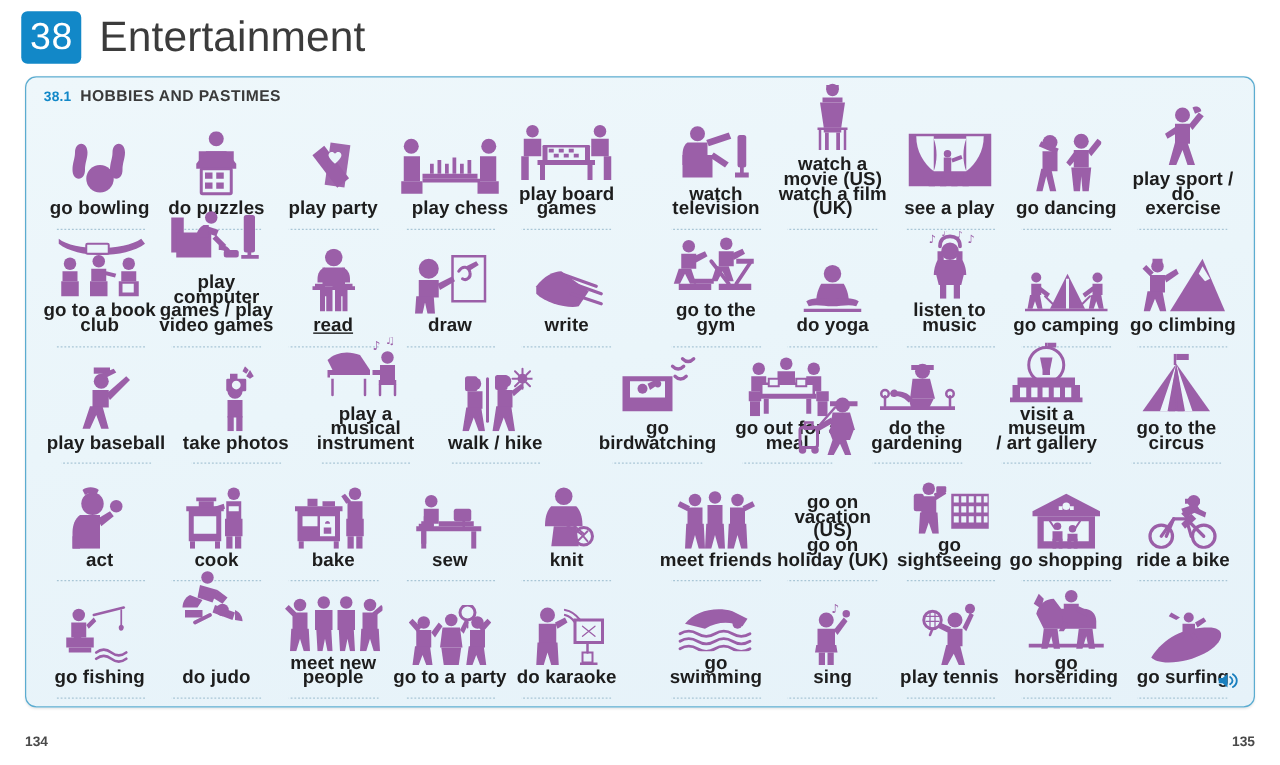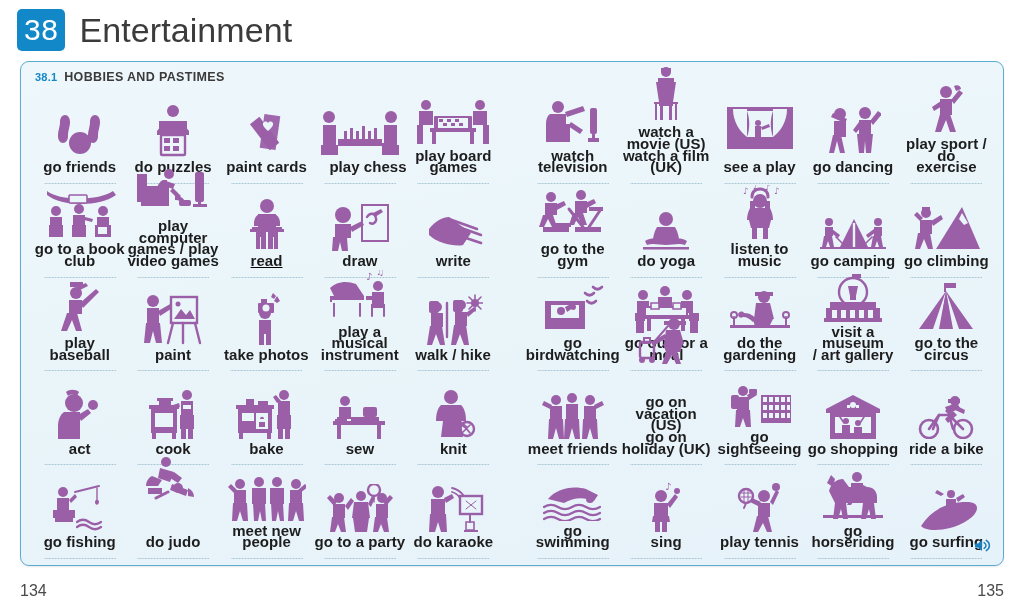--- a/index.html
+++ b/index.html
@@ -61,21 +61,21 @@
     position:absolute;left:50%;transform:translateX(-50%);
     bottom:2px;width:72px;height:1px;
     background-image:linear-gradient(to right,#a9c6d6 52%,rgba(255,255,255,0) 0%);
     background-position:bottom;background-size:3px 1px;background-repeat:repeat-x;
   }
 
   
   .audio-icon{position:absolute;right:12px;bottom:8px;}
 
   
-  .pgnum{position:absolute;bottom:12px;color:#4a4a4a;font-size:16px;font-weight:400;}
+  .pgnum{position:absolute;bottom:12px;color:#4a4a4a;font-size:11px;font-weight:700;}
   .pgnum.left{left:20px;}
   .pgnum.right{right:20px;}
 </style>
 </head>
 <body>
 
 <div class="page">
 
   <div class="header">
     <div class="unit-badge">38</div>
@@ -91,21 +91,21 @@
     <div class="grid" id="grid">
         <div class="row" style="height: 93.8px;">
           <div class="cell" style="flex: 1 1 0px;">
             <div class="art">
               <svg width="54" height="48" viewBox="0 0 54 48" fill="#9b5fa8">
                 <ellipse cx="27" cy="34" rx="11" ry="11"></ellipse>
                 <path d="M12 6c3 0 5 3 5 7 0 5-2 8-2 14 0 4-2 7-5 7s-5-3-5-7c0-6 2-9 2-14 0-4 2-7 5-7z"></path>
                 <path d="M42 6c3 0 5 3 5 7 0 5-2 8-2 14 0 4-2 7-5 7s-5-3-5-7c0-6 2-9 2-14 0-4 2-7 5-7z"></path>
               </svg>
             </div>
-            <div class="lbl">go friends</div>
+            <div class="lbl">go bowling</div>
             <div class="sep"></div>
           </div>
           <div class="cell" style="flex: 1 1 0px;">
             <div class="art">
               <svg width="48" height="52" viewBox="0 0 48 52" fill="#9b5fa8">
                 <circle cx="24" cy="6" r="6"></circle>
                 <path d="M10 16h28v10H10z"></path>
                 <path d="M8 26l8-10h16l8 10v4H8z"></path>
                 <rect x="12" y="30" width="24" height="20" rx="1" fill="none" stroke="#9b5fa8" stroke-width="2.4"></rect>
                 <rect x="15" y="33" width="6" height="5"></rect>
@@ -118,21 +118,21 @@
             <div class="sep"></div>
           </div>
           <div class="cell" style="flex: 1 1 0px;">
             <div class="art">
               <svg width="46" height="50" viewBox="0 0 46 50" fill="#9b5fa8">
                 <path d="M8 14l11-5 13 30-11 5z" transform="rotate(-14 20 24)"></path>
                 <path d="M18 8h16v34H18z" transform="rotate(8 26 25)" opacity=".95"></path>
                 <path d="M24 16c2-3 6-1 5 2-.8 2.4-5 6-5 6s-4.2-3.6-5-6c-1-3 3-5 5-2z" fill="#eaf5fa"></path>
               </svg>
             </div>
-            <div class="lbl">paint cards</div>
+            <div class="lbl">play party</div>
             <div class="sep"></div>
           </div>
           <div class="cell" style="flex: 1 1 0px; align-items: flex-end;">
             <div class="art">
               <svg width="82" height="48" viewBox="0 0 82 48" fill="#9b5fa8">
                 <circle cx="10" cy="8" r="6"></circle>
                 <path d="M4 16h13v20H4z"></path>
                 <path d="M2 36h17v10H2z"></path>
                 <circle cx="72" cy="8" r="6"></circle>
                 <path d="M65 16h13v20H65z"></path>
@@ -426,38 +426,20 @@
               <svg width="48" height="52" viewBox="0 0 48 52" fill="#9b5fa8">
                 <circle cx="20" cy="12" r="6"></circle>
                 <path d="M14 1h13v5H14z"></path>
                 <path d="M13 19h13v14H13z"></path>
                 <path d="M11 32l-6 18h6l5-11 4 11h6l-5-18z"></path>
                 <path d="M24 22l16-14 3 3-16 16z"></path>
                 <path d="M20 6l10-4 2 3-10 5z"></path>
               </svg>
             </div>
             <div class="lbl">play baseball</div>
-            <div class="sep"></div>
-          </div>
-          <div class="cell" style="flex: 1 1 0px;">
-            <div class="art">
-              <svg width="64" height="54" viewBox="0 0 64 54" fill="#9b5fa8">
-                <circle cx="12" cy="10" r="6"></circle>
-                <path d="M6 17h12v16H6z"></path>
-                <path d="M5 32l-2 20h6l3-12 3 12h6l-2-20z"></path>
-                <path d="M17 20l14-8 2 4-14 9z"></path>
-                <rect x="30" y="6" width="26" height="26" fill="#eaf5fa" stroke="#9b5fa8" stroke-width="2.4"></rect>
-                <path d="M33 28l7-10 5 6 4-5 5 9z"></path>
-                <circle cx="37" cy="13" r="2.5"></circle>
-                <path d="M42 32v20" stroke="#9b5fa8" fill="none" stroke-linecap="round" stroke-width="2.4"></path>
-                <path d="M32 32l-5 20" stroke="#9b5fa8" fill="none" stroke-linecap="round" stroke-width="2.4"></path>
-                <path d="M54 32l5 20" stroke="#9b5fa8" fill="none" stroke-linecap="round" stroke-width="2.4"></path>
-              </svg>
-            </div>
-            <div class="lbl">paint</div>
             <div class="sep"></div>
           </div>
           <div class="cell" style="flex: 1 1 0px;">
             <div class="art">
               <svg width="42" height="52" viewBox="0 0 42 52" fill="#9b5fa8">
                 <circle cx="20" cy="20" r="6"></circle>
                 <path d="M14 27h12v14H14z"></path>
                 <path d="M14 40h5v12h-5zm7 0h5v12h-5z"></path>
                 <rect x="13" y="10" width="16" height="10" rx="1"></rect>
                 <rect x="16" y="6" width="6" height="5"></rect>

